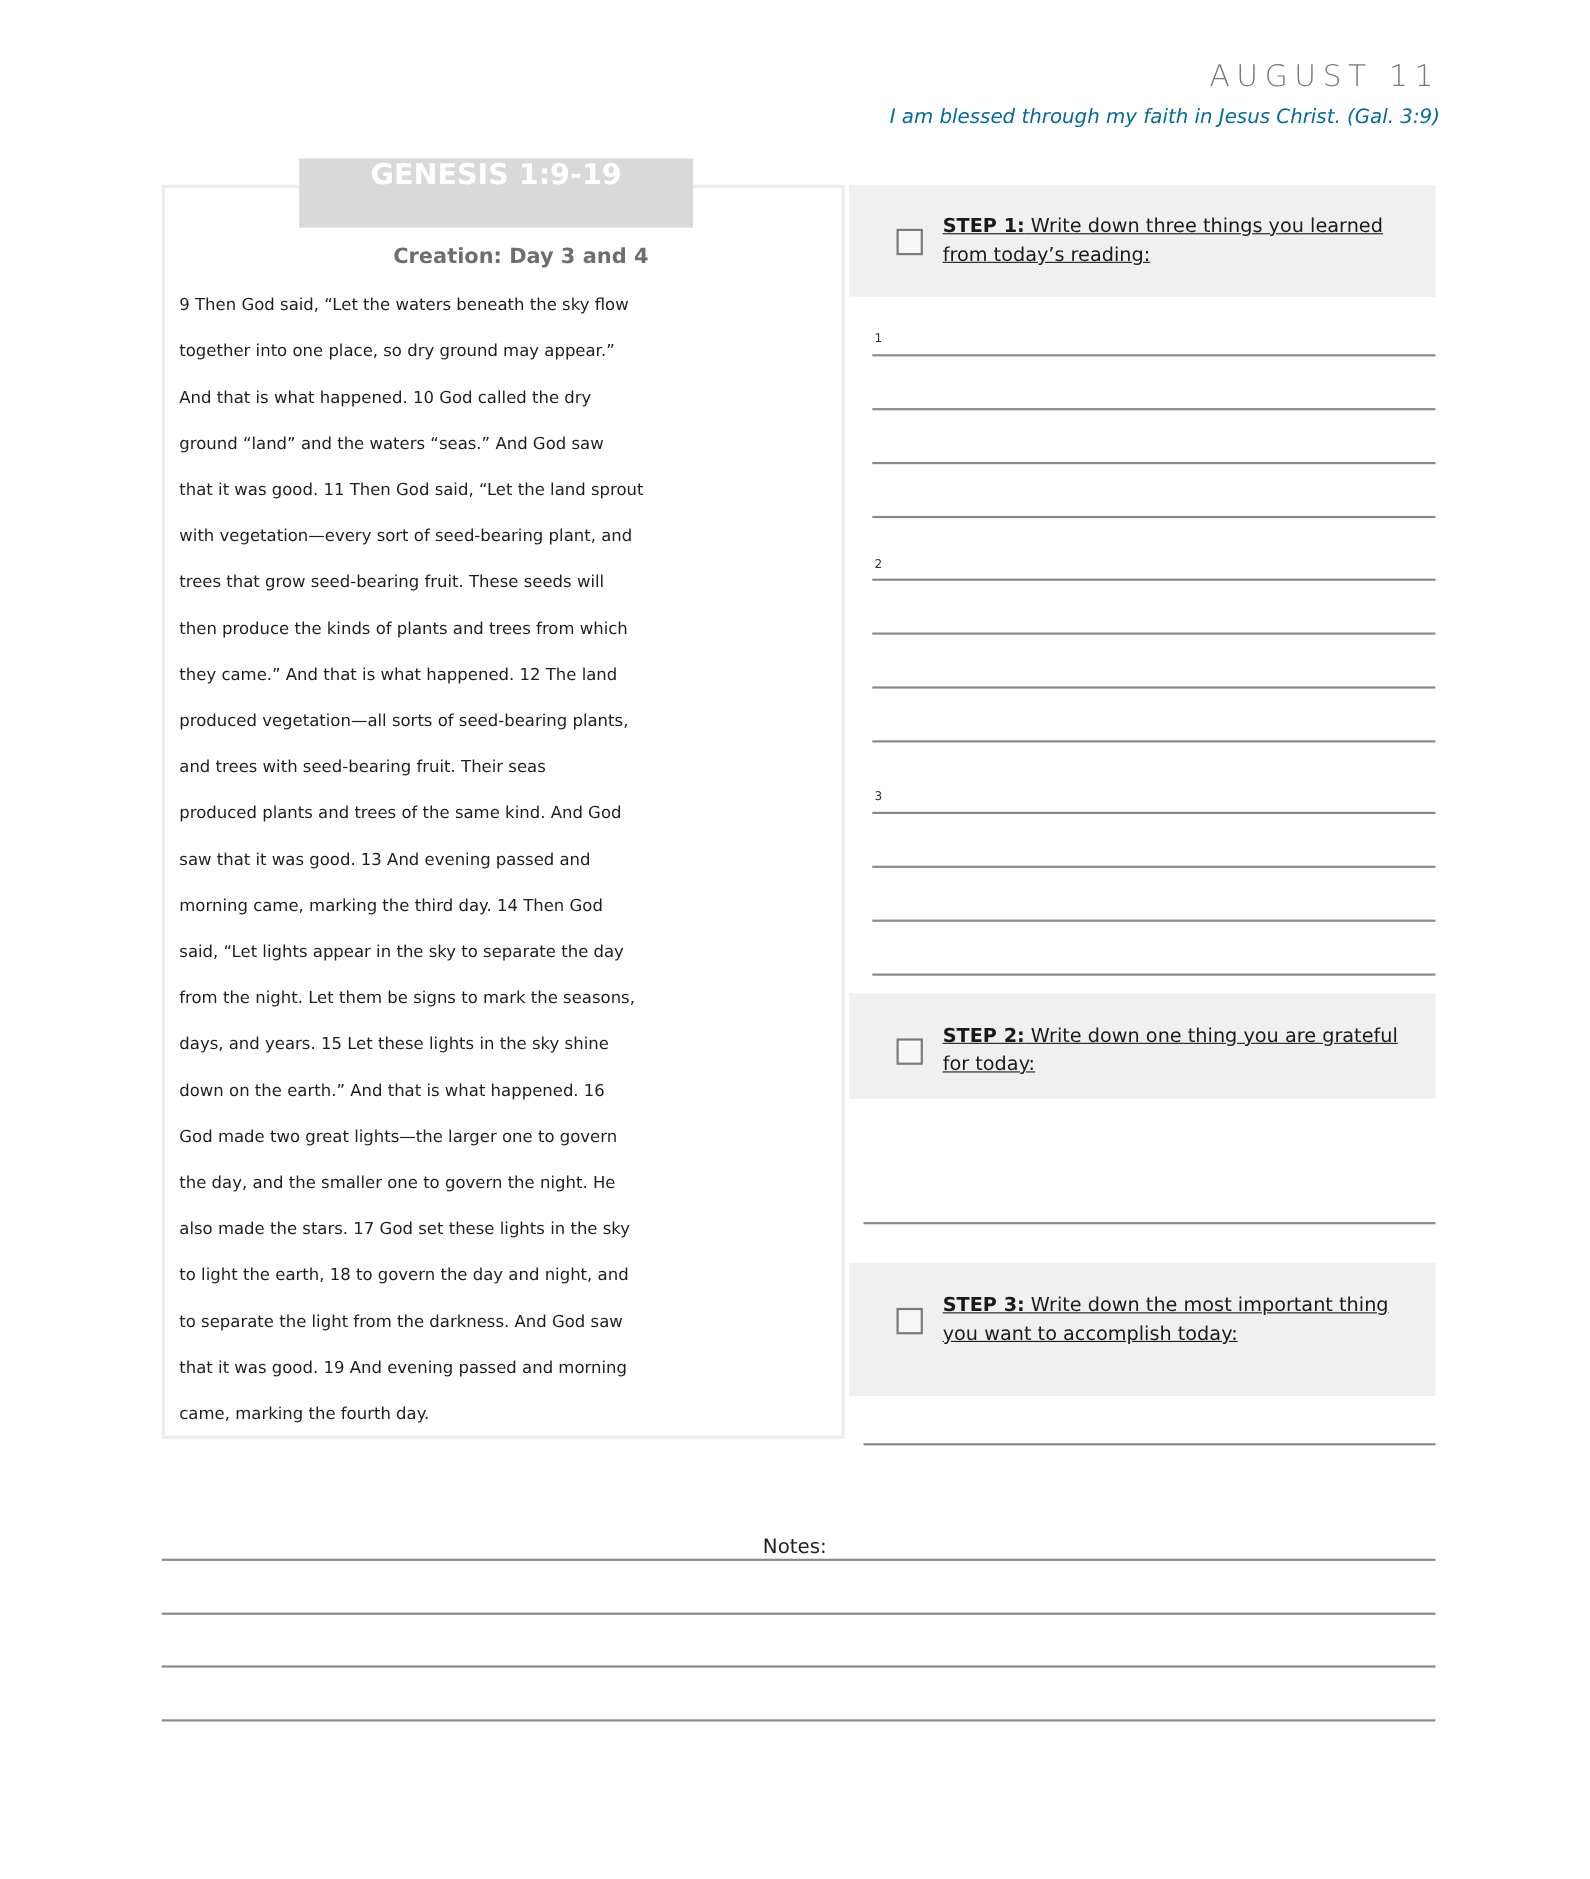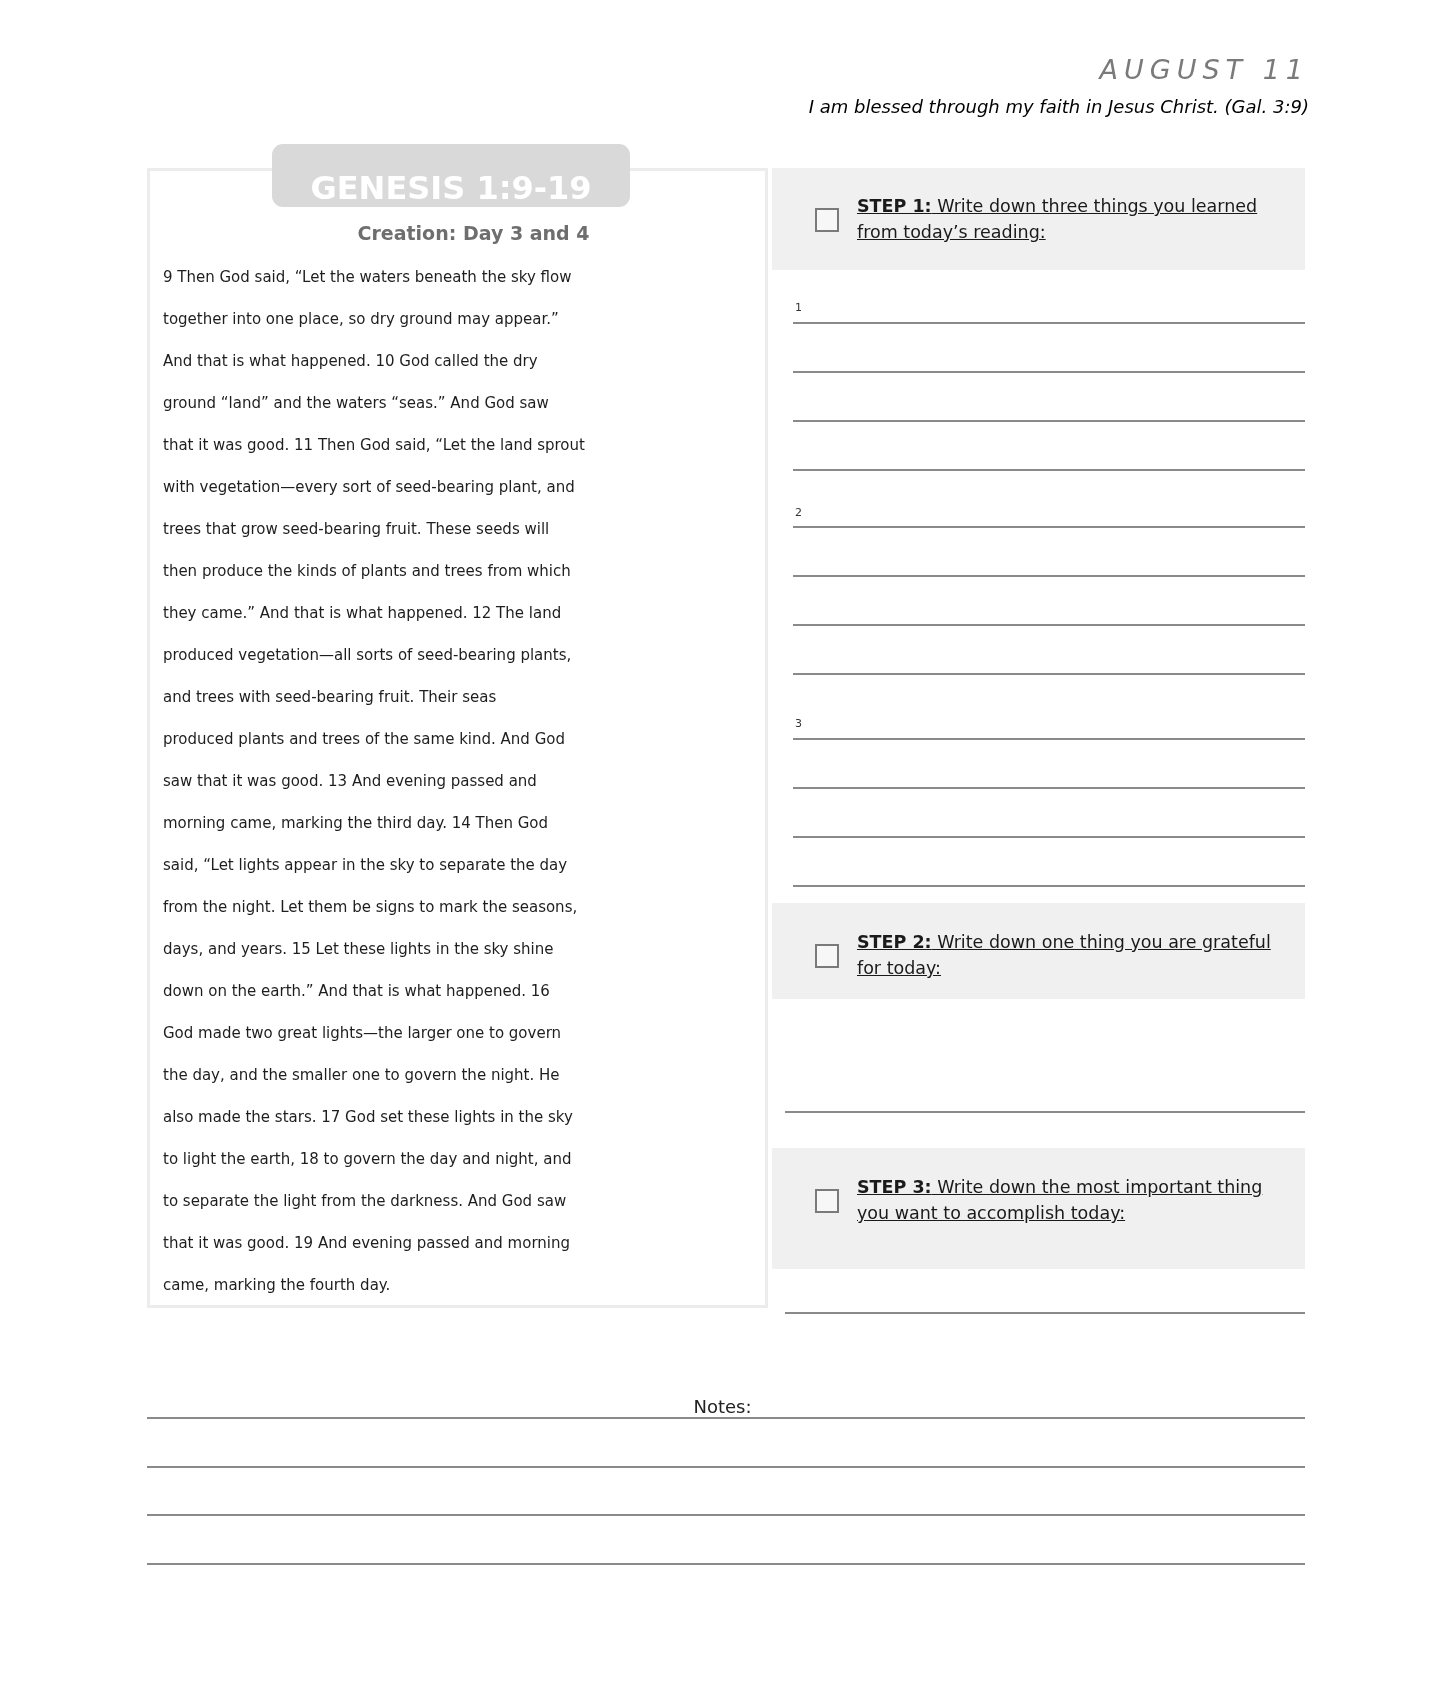--- a/index.html
+++ b/index.html
@@ -1,28 +1,28 @@
 <!DOCTYPE html>
 <html><head>
 <meta charset="utf-8">
 <style>
   html, body { margin: 0; padding: 0; background: #ffffff; }
   body { width: 1445px; height: 1708px; position: relative; overflow: hidden;
          font-family: "DejaVu Sans", sans-serif; color: #1a1a1a; }
   .abs { position: absolute; }
 
   .date { right: 136px; top: 54px; font-size: 27px; letter-spacing: 6px; color: #7a7a7a;
-          font-family: "DejaVu Sans", sans-serif; font-weight: 300; font-style: italic; }
-  .tagline { right: 136px; top: 96px; font-size: 18px; font-style: italic; color: #000000; }
+          font-family: "DejaVu Sans", sans-serif; font-weight: 300; }
+  .tagline { right: 136px; top: 96px; font-size: 18px; font-style: italic; color: #0369a1; }
 
   .card { left: 147px; top: 168px; width: 621px; height: 1140px;
           border: 3px solid #ececec; box-sizing: border-box; background: #fff; }
   .title-tab { left: 272px; top: 144px; width: 358px; height: 63px; background: #d9d9d9;
-               display: flex; align-items: flex-end; justify-content: center;
-               color: #ffffff; font-weight: bold; font-size: 32px; border-radius: 11px; }
+               display: flex; align-items: flex-start; justify-content: center;
+               color: #ffffff; font-weight: bold; font-size: 26px; }
   .subtitle { left: 147px; top: 222px; width: 621px; text-align: center;
               font-weight: bold; font-size: 19px; color: #6e6e6e; margin-left: 16px; }
   .verse { left: 163px; top: 256px; width: 590px; font-size: 15px; line-height: 42px;
            color: #1e1e1e; }
 
   .step-panel { left: 772px; width: 533px; background: #f0f0f0; }
   .step-panel .cb { position: absolute; left: 43px; width: 20px; height: 20px;
                     border: 2px solid #7a7a7a; background: #f7f7f7; }
   .step-panel .txt { position: absolute; left: 85px; width: 420px; font-size: 17.5px;
                      line-height: 26px; color: #1a1a1a; text-decoration: underline; }

